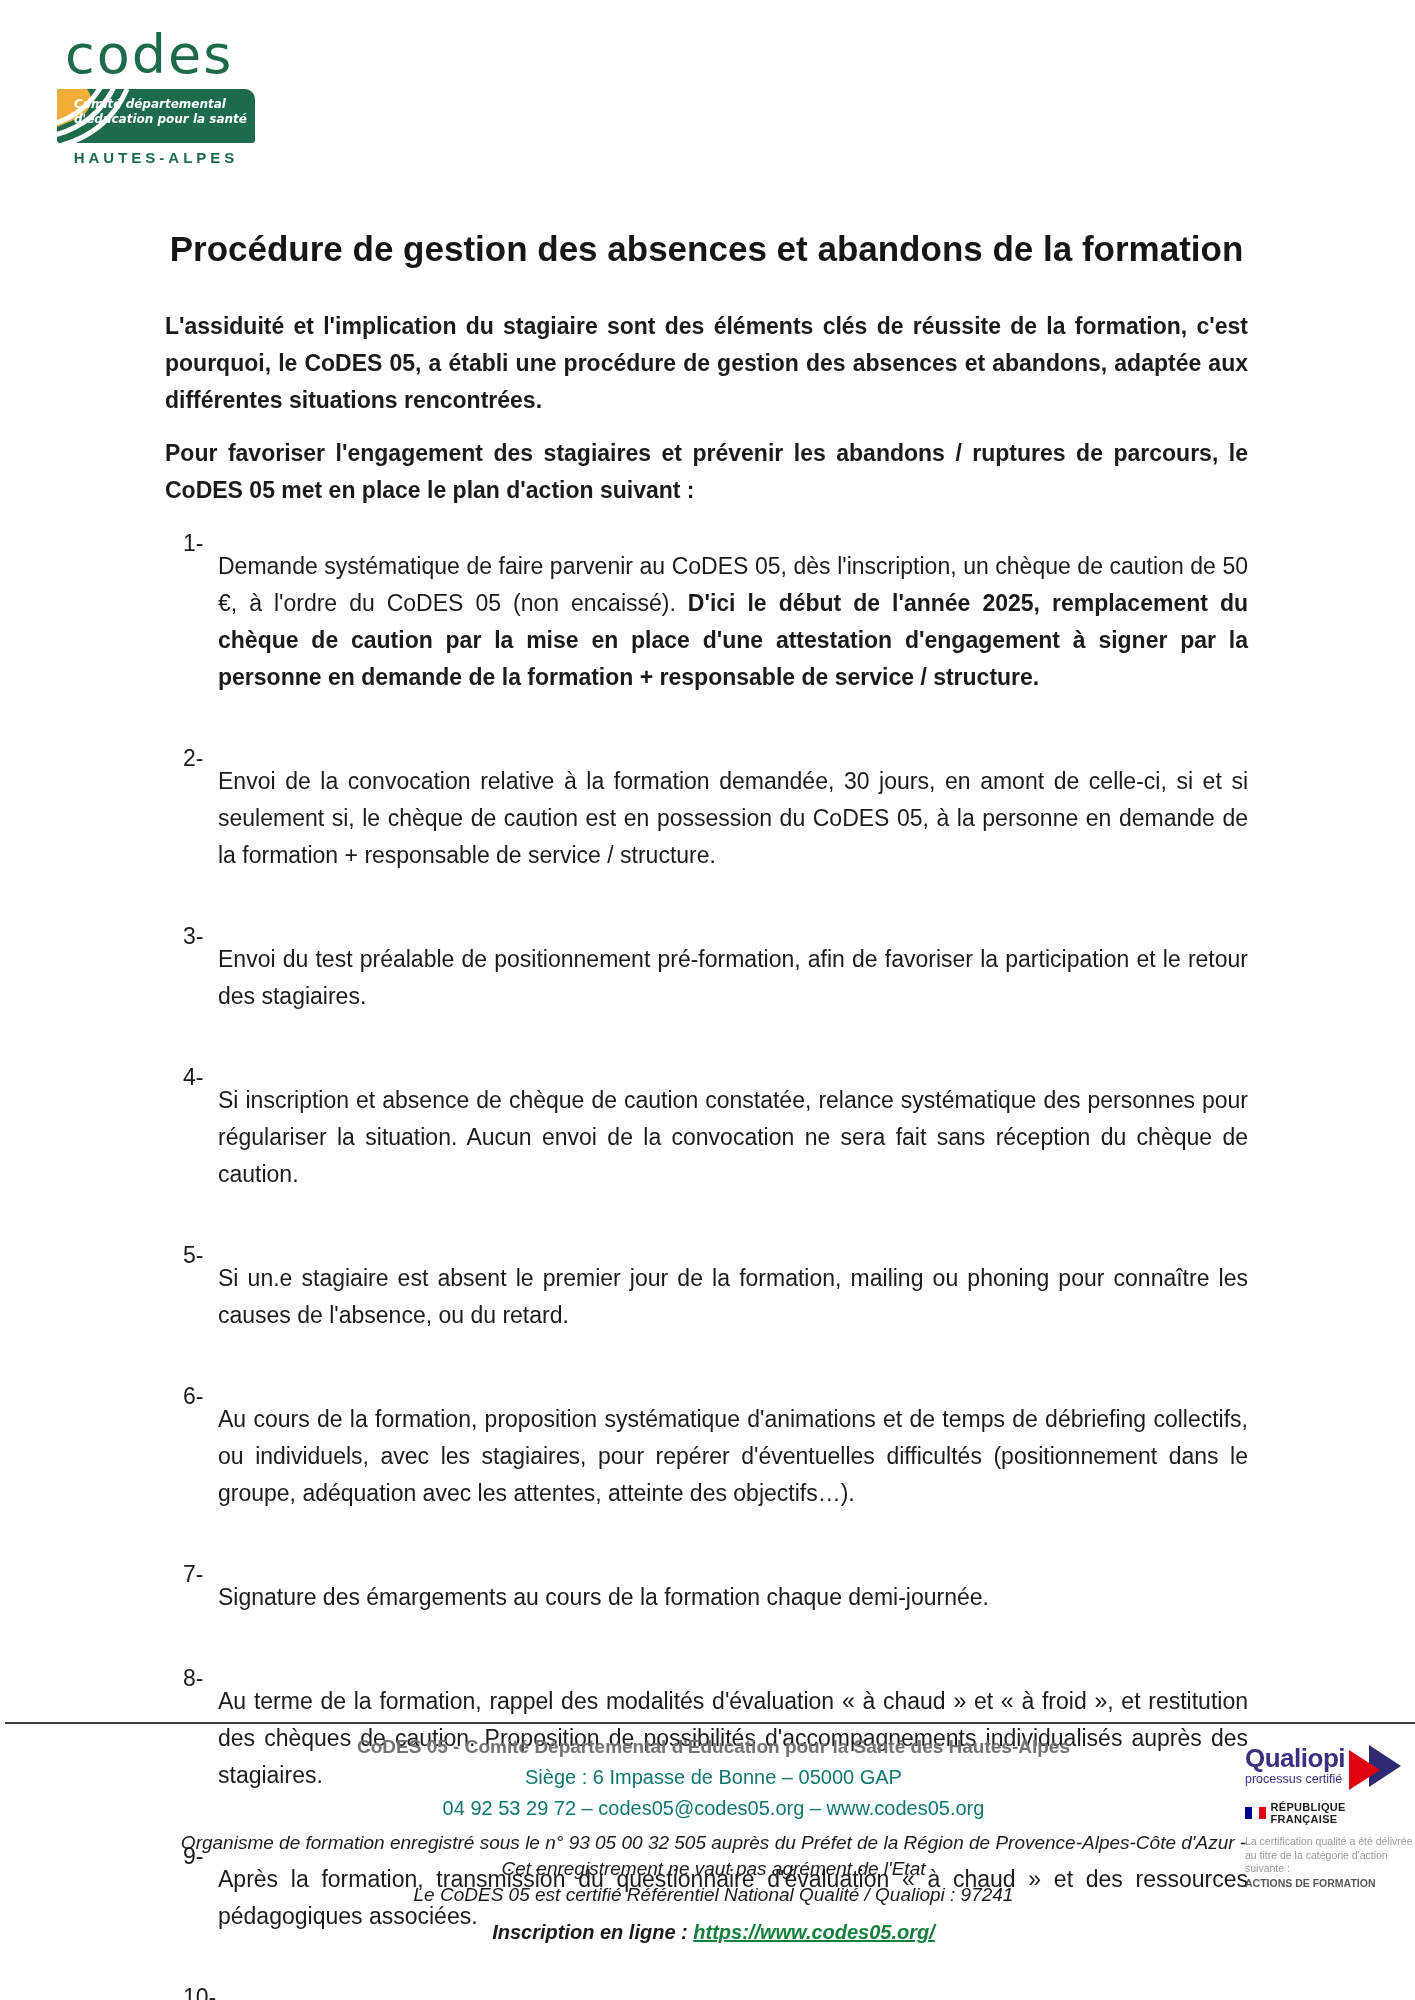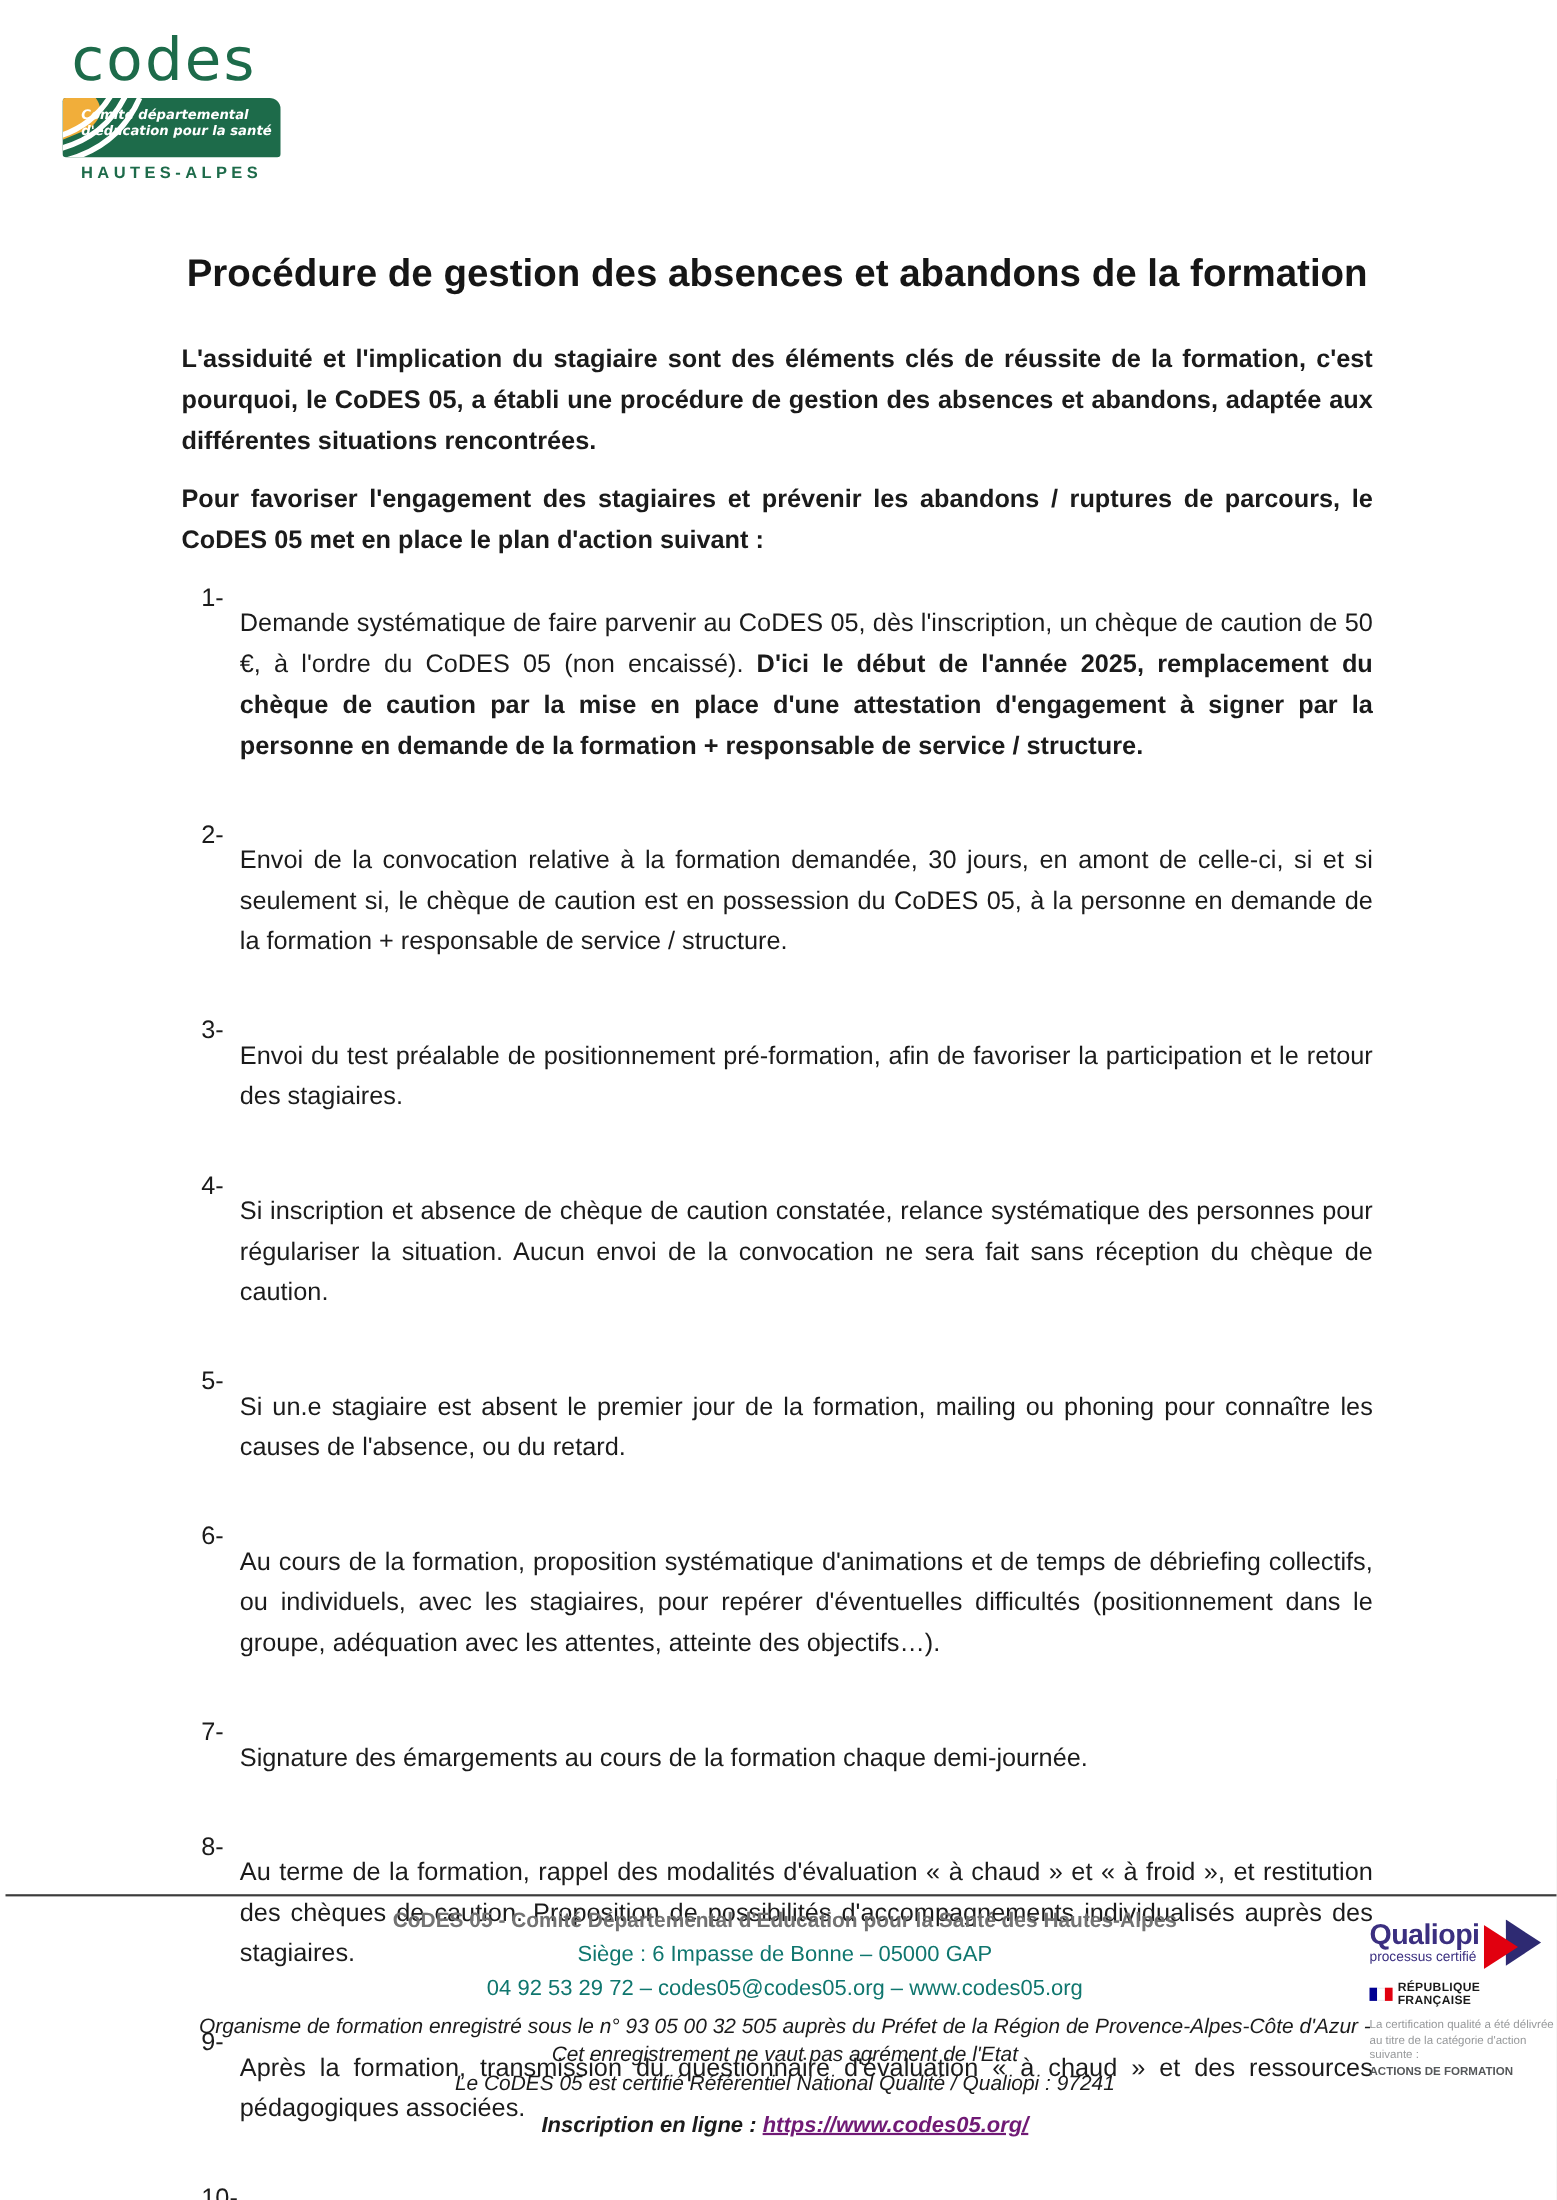--- a/index.html
+++ b/index.html
@@ -48,21 +48,21 @@
 
   
   .footer-rule { position:absolute; left:5px; right:4px; top:1722px; height:2px;
     background:#3c3c3c; }
   .footer-center { position:absolute; left:0; right:0; top:1732px; text-align:center; }
   .f-org { font-size:19px; line-height:30px; font-weight:bold; color:#737373; }
   .f-addr, .f-contact { font-size:20px; line-height:31px; color:#0f766e; }
   .f-contact { margin-bottom:6px; }
   .f-legal { font-size:19px; line-height:26px; font-style:italic; color:#1b1b1b; }
   .f-inscription { margin-top:13px; font-size:20px; font-style:italic; font-weight:bold; }
-  .f-inscription a { color:#701a75; text-decoration:underline; }
+  .f-inscription a { color:#15803d; text-decoration:underline; }
 
   
   .qualiopi { position:absolute; right:14px; top:1745px; width:168px; text-align:left; }
   .q-row { display:flex; align-items:flex-start; }
   .q-brand { font-size:26px; line-height:26px; font-weight:bold; color:#3b2f80;
     letter-spacing:-0.5px; }
   .q-sub { font-size:12.5px; line-height:16px; color:#3b2f80; }
   .q-arrows { margin-left:4px; margin-top:0; }
   .q-rep { display:flex; align-items:center; gap:5px; margin-top:10px;
     font-size:11px; font-weight:bold; color:#1a1a1a; letter-spacing:0.3px; }

